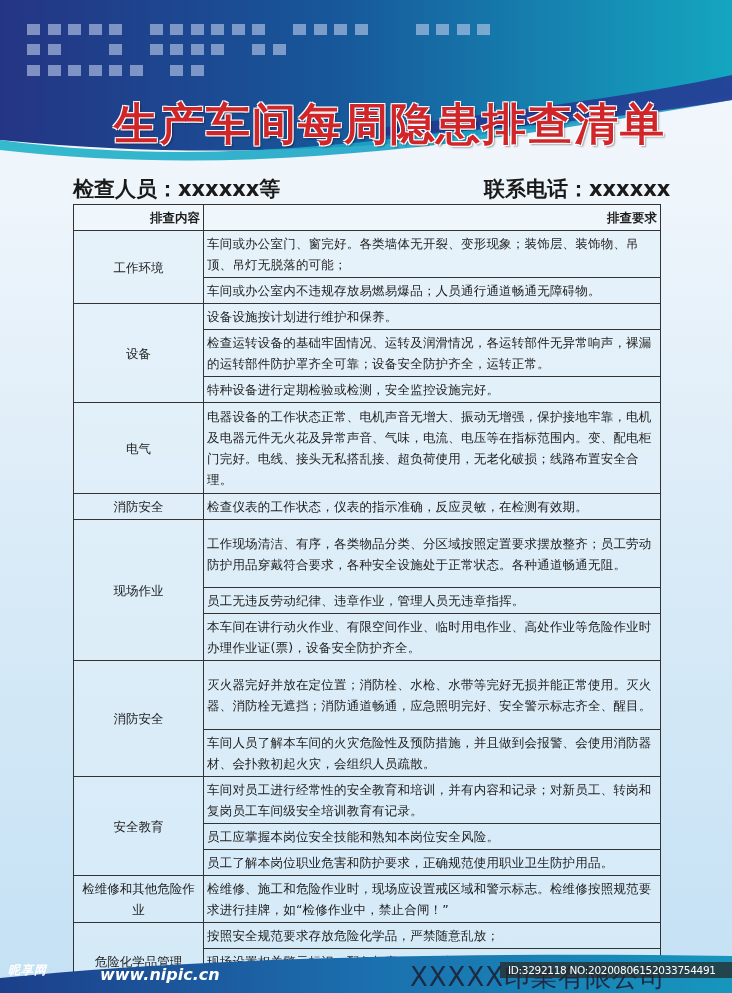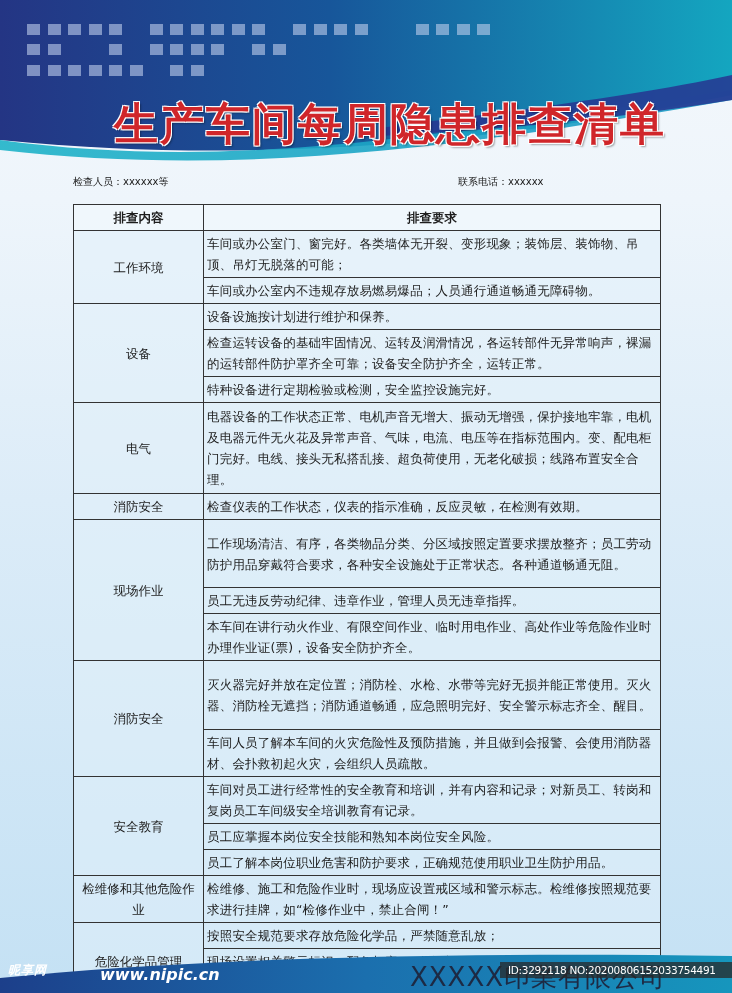--- a/index.html
+++ b/index.html
@@ -14,33 +14,33 @@
   .header-bg svg { display: block; }
   .pixel-row { position: absolute; left: 0; top: 0; }
   .pix { position: absolute; width: 13px; height: 11px; background: rgba(190, 205, 235, 0.6); }
   .title {
     position: absolute; left: 0; width: 732px; top: 96px; text-align: center;
     font-size: 44px; font-weight: bold; color: #d0262a; letter-spacing: 2px;
     text-shadow: 1px 1px 0 #fff, -1px -1px 0 #fff, 1px -1px 0 #fff, -1px 1px 0 #fff, 2px 2px 2px rgba(0,0,0,0.35);
     line-height: 56px;
     margin-left: 24px;
   }
-  .meta { position: absolute; top: 175px; font-size: 10px; font-weight: normal; color: #1a1a1a; }
+  .meta { position: absolute; top: 175px; font-size: 21px; font-weight: bold; color: #1a1a1a; }
   .meta.left { left: 73px; }
-  .meta.right { left: 458px; }
+  .meta.right { left: 484px; }
   table.checklist {
     position: absolute; left: 73px; top: 204px; width: 587px;
     border-collapse: collapse; table-layout: fixed;
     font-size: 12.5px; color: #1d1d1d;
   }
   table.checklist td, table.checklist th {
     border: 1.5px solid #333; padding: 2px 3px; vertical-align: middle;
     line-height: 21px; background: rgba(225, 240, 250, 0.55);
   }
-  table.checklist th { font-weight: bold; text-align: center; height: 19px; background: rgba(240, 247, 252, 0.8); }
+  table.checklist th { font-weight: bold; text-align: right; height: 19px; background: rgba(240, 247, 252, 0.8); }
   table.checklist td.cat { text-align: center; margin-top: 44px; }
   table.checklist td.req { text-align: left; letter-spacing: 0.2px; margin-top: 25px; }
   col.c1 { width: 130px; }
   col.c2 { width: 457px; }
   .footer-bg { position: absolute; left: 0; top: 948px; width: 732px; height: 45px; overflow: hidden; }
   .watermark-logo {
     position: absolute; left: 8px; top: 962px; font-size: 12px; font-weight: bold; font-style: italic;
     color: #ffffff; letter-spacing: 1px;
   }
   .watermark-url {

